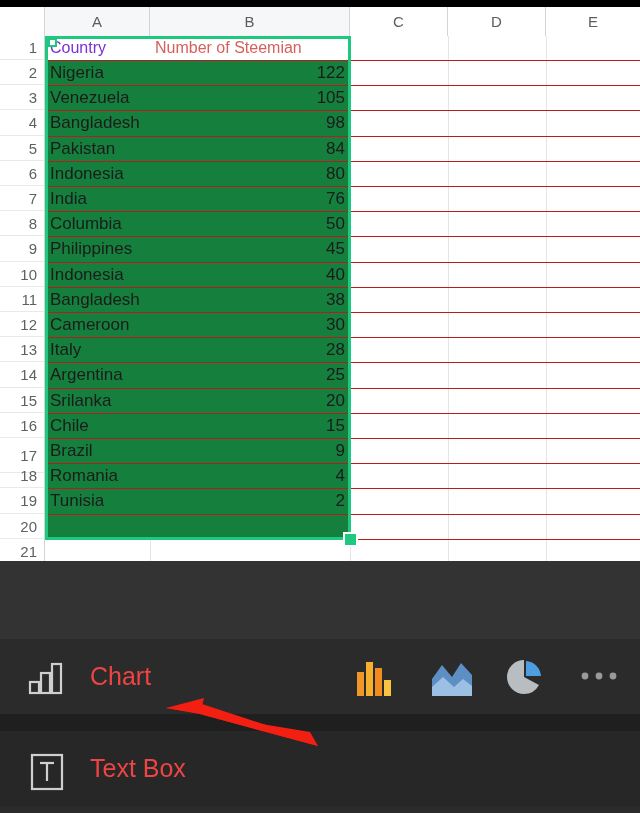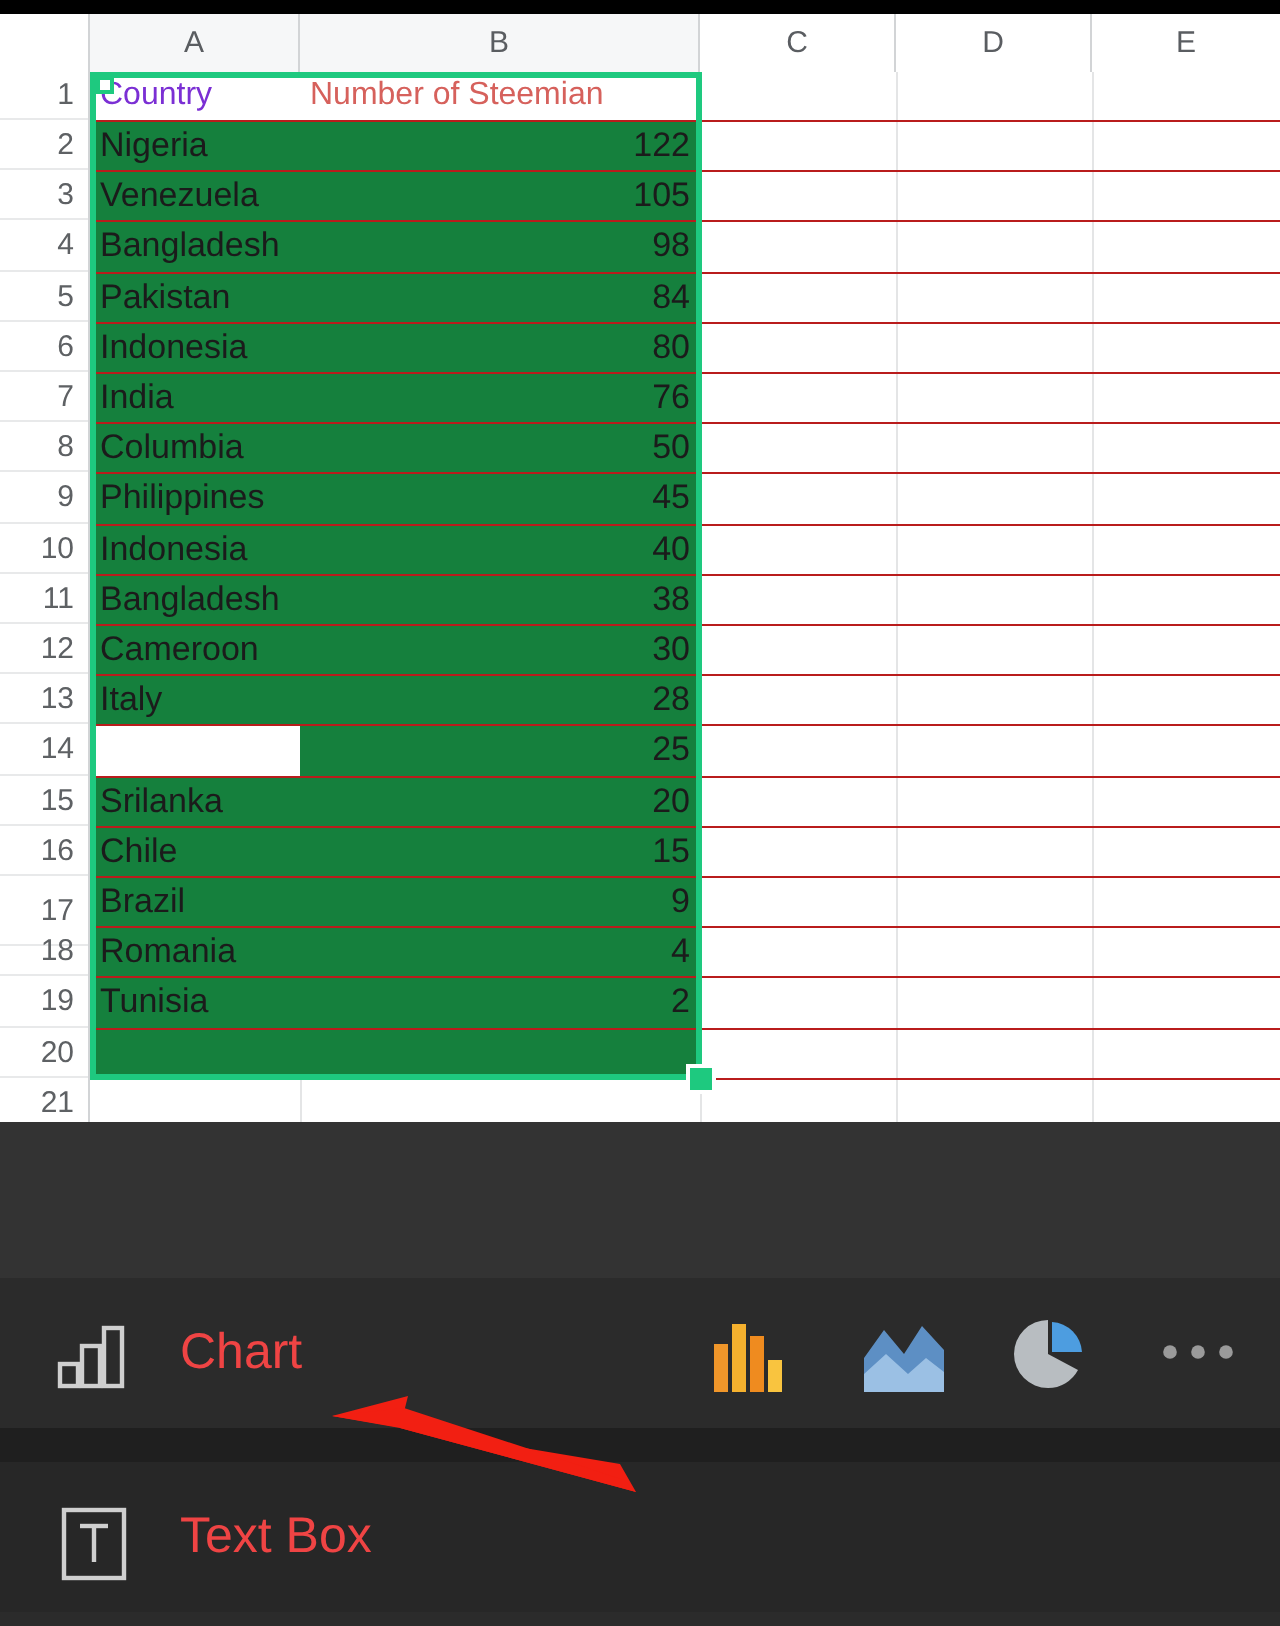--- a/index.html
+++ b/index.html
@@ -227,20 +227,21 @@
         </div>
         <div class="row" style="top: 277px; height: 25.2px;">
           <div class="cell colA selected-bg">Cameroon</div>
           <div class="cell colB selected-bg">30</div>
         </div>
         <div class="row" style="top: 302.2px; height: 25.2px;">
           <div class="cell colA selected-bg">Italy</div>
           <div class="cell colB selected-bg">28</div>
         </div>
         <div class="row" style="top: 327.4px; height: 25.2px;">
+          <div class="cell colA selected-bg">Argentina</div>
           <div class="cell colB selected-bg">25</div>
         </div>
         <div class="row" style="top: 352.6px; height: 25.2px;">
           <div class="cell colA selected-bg">Srilanka</div>
           <div class="cell colB selected-bg">20</div>
         </div>
         <div class="row" style="top: 377.8px; height: 25.2px;">
           <div class="cell colA selected-bg">Chile</div>
           <div class="cell colB selected-bg">15</div>
         </div>

